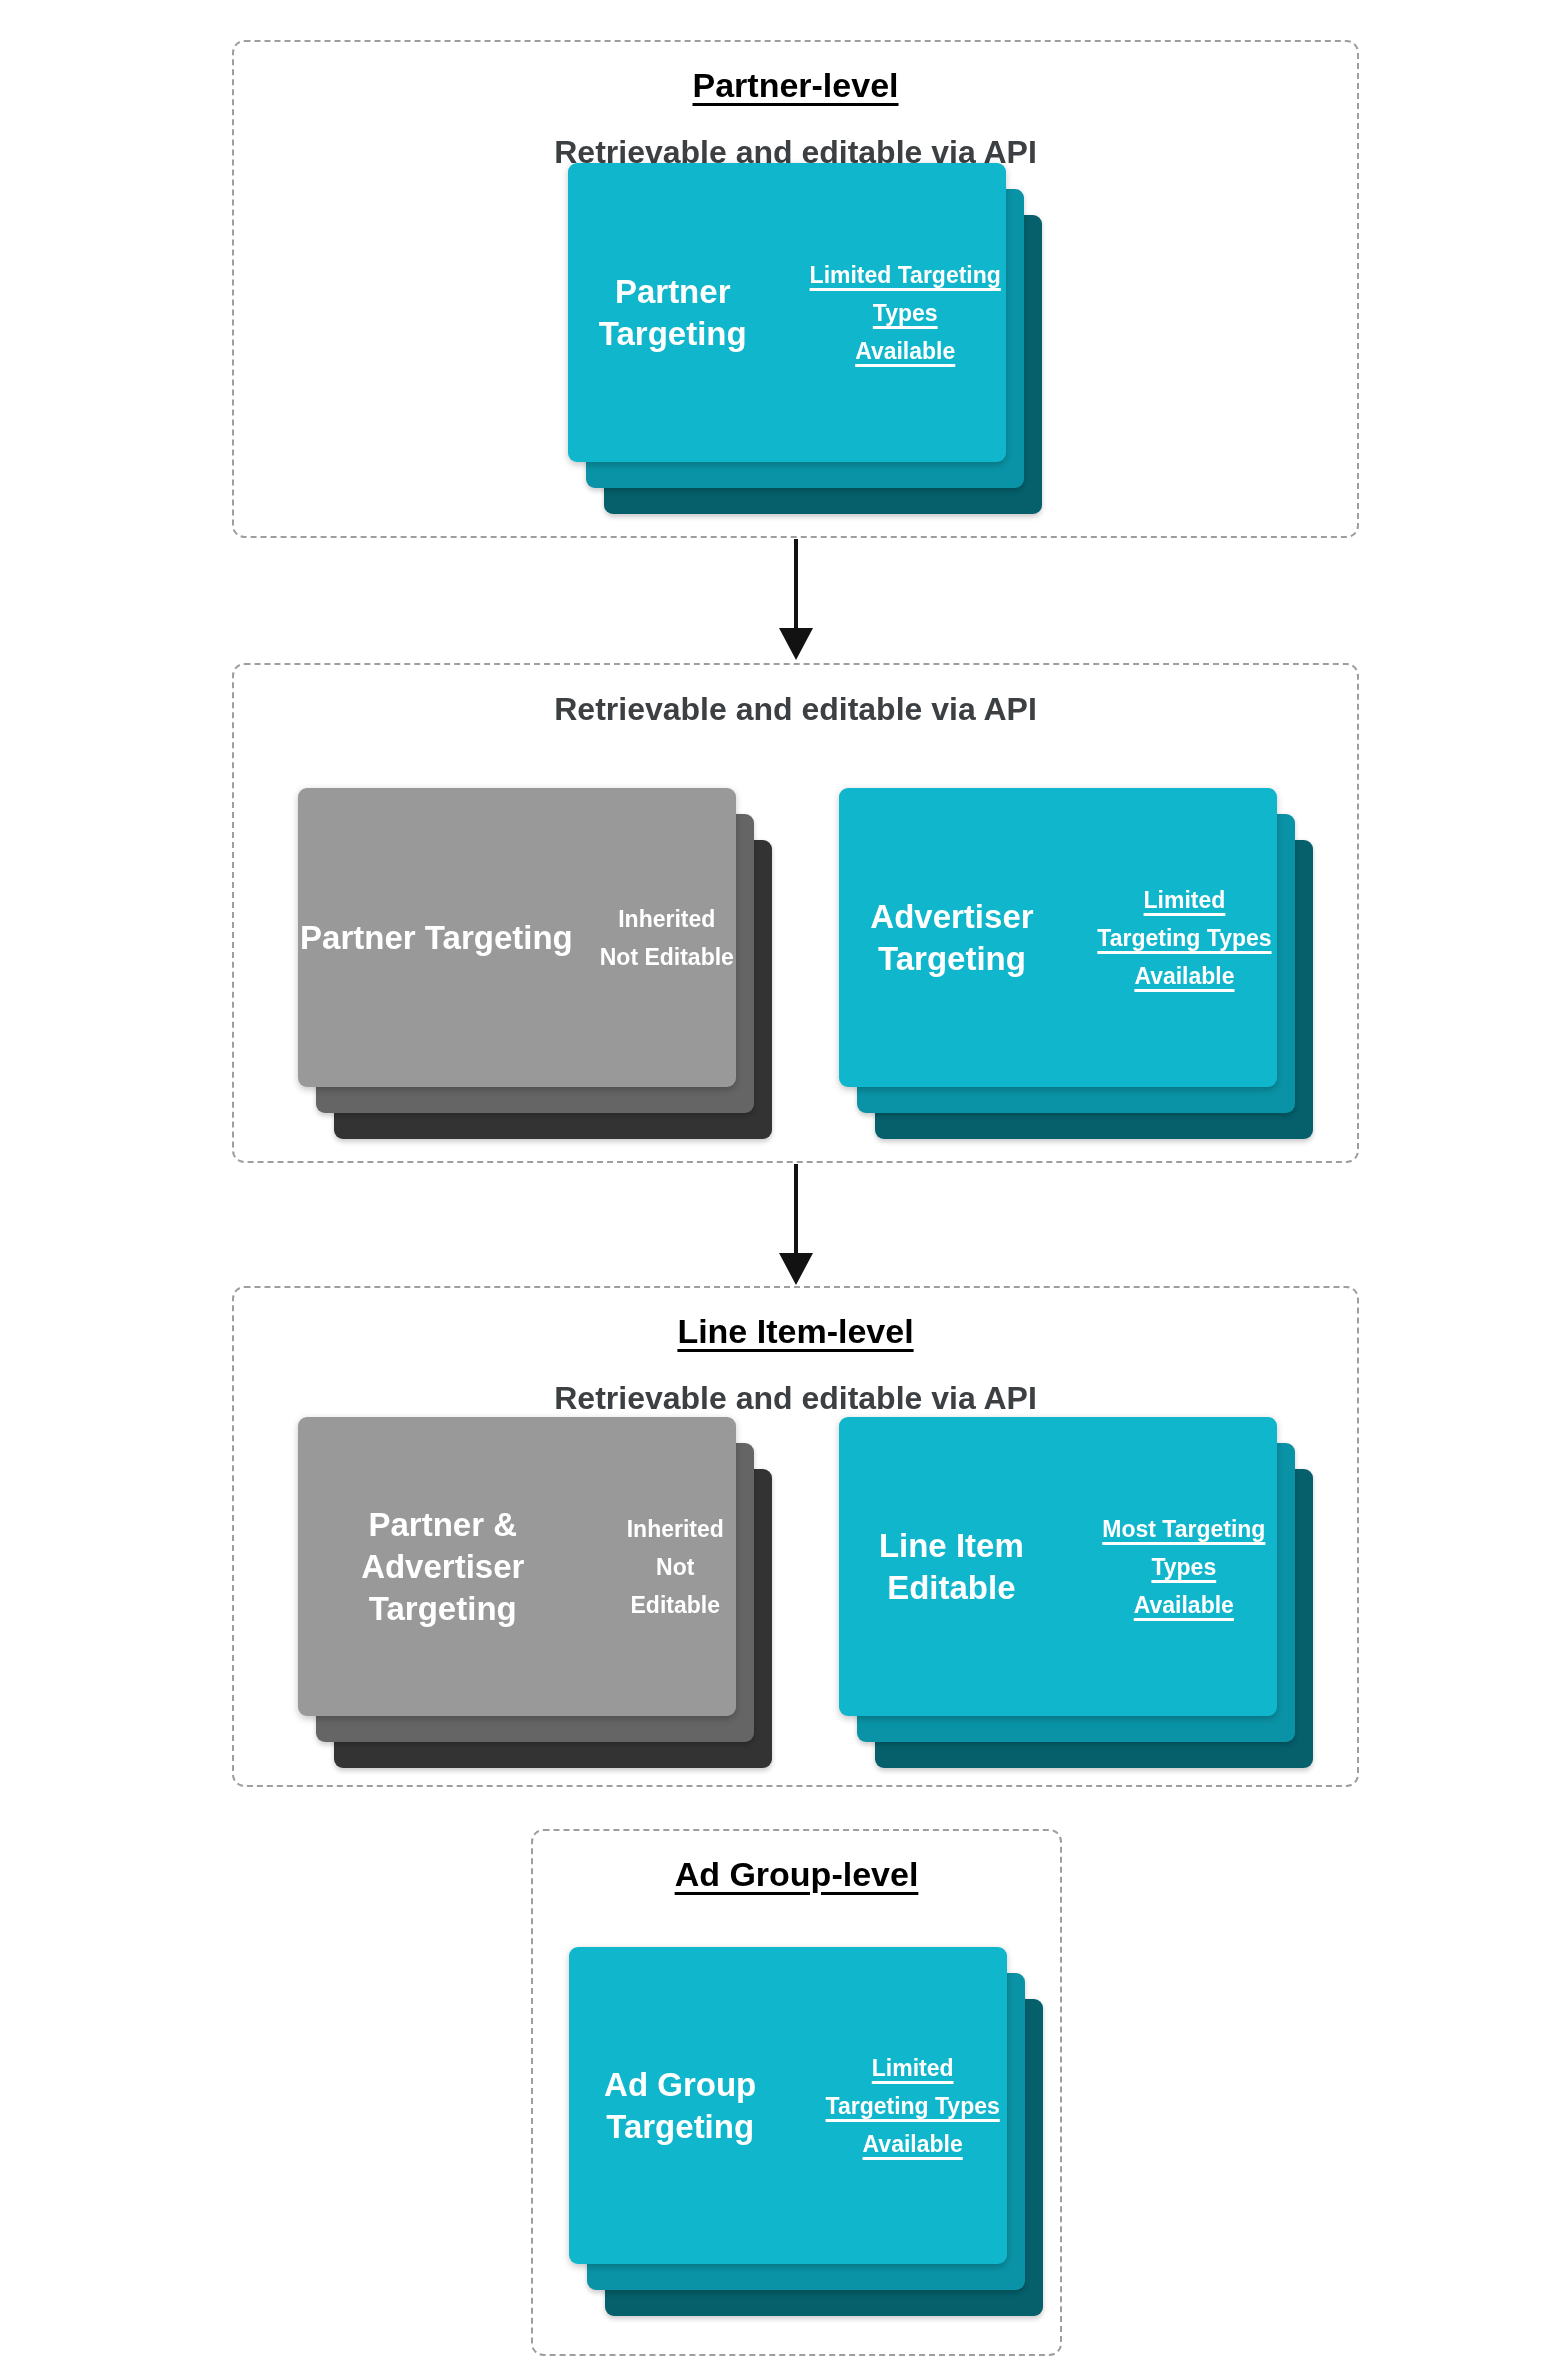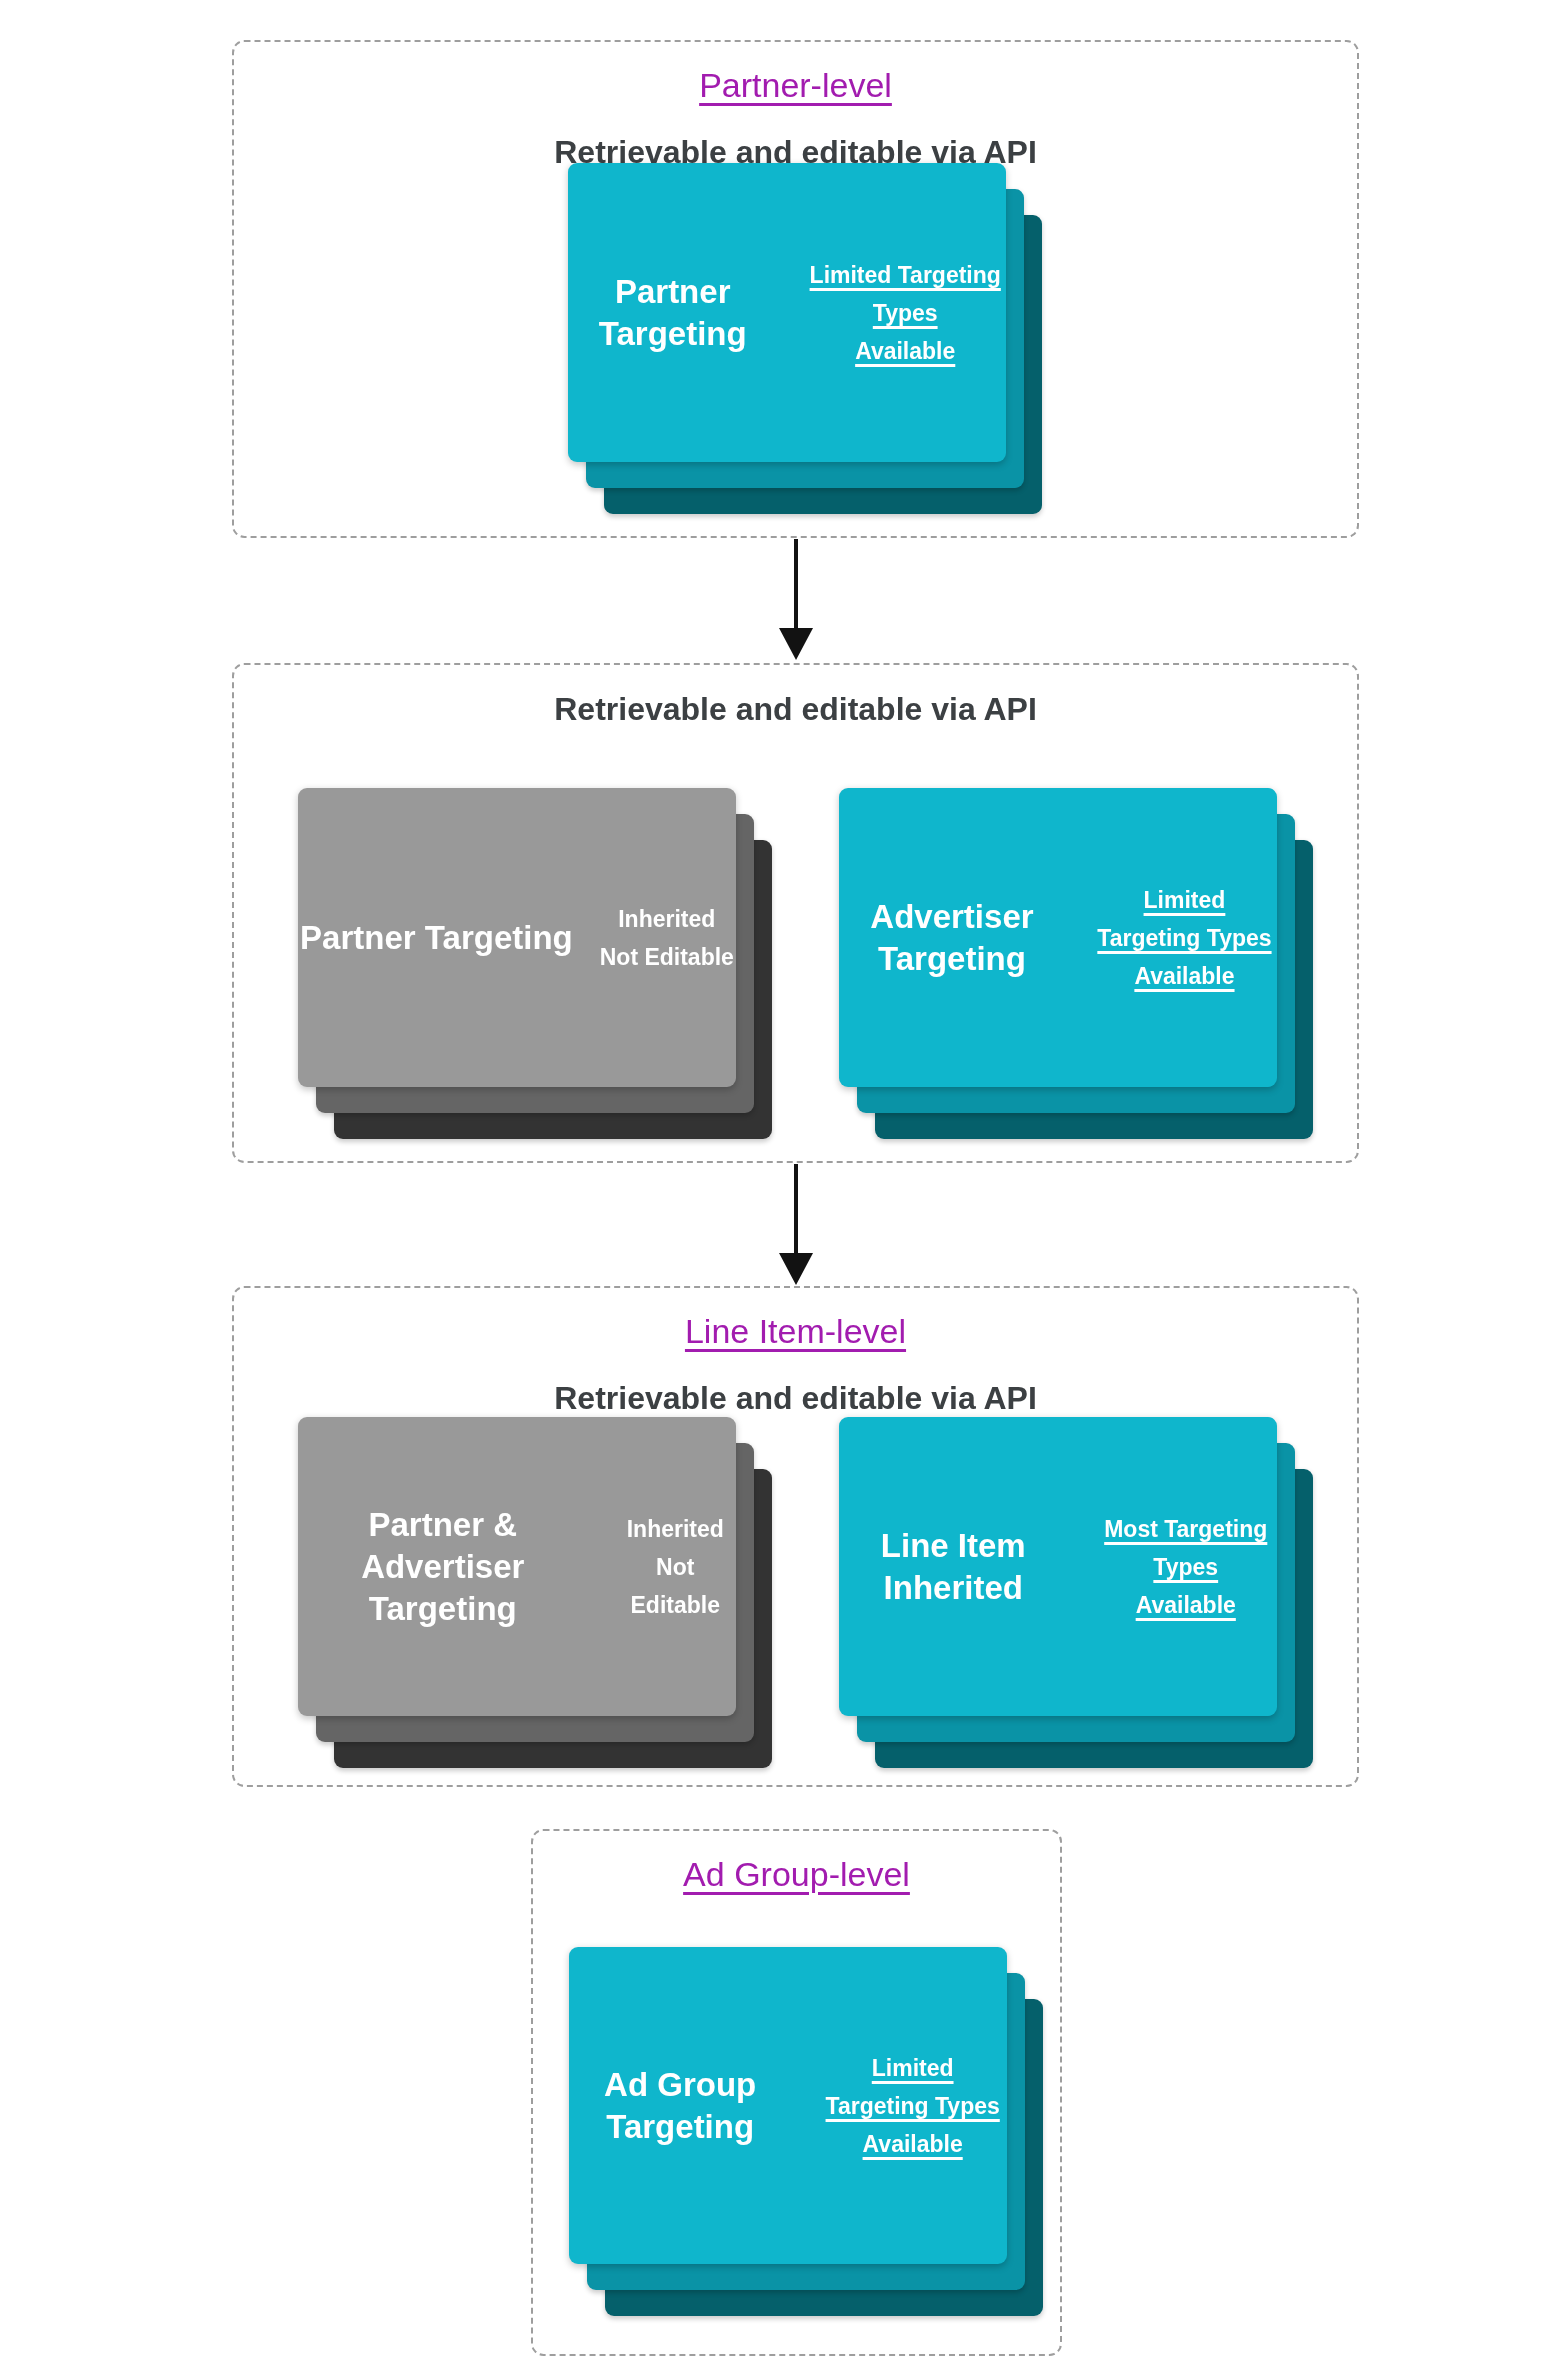--- a/index.html
+++ b/index.html
@@ -14,22 +14,22 @@
     position:absolute;
     border:2.7px dashed #9e9e9e;
     border-radius:12.5px;
     background:#ffffff;
     box-sizing:border-box;
   }
   .sec-title{
     margin-top:21.4px;
     text-align:center;
     font-size:34px;
-    font-weight:400;
-    color:#a21caf;
+    font-weight:700;
+    color:#000000;
     line-height:45px;
     text-decoration:underline;
     text-decoration-thickness:2.7px;
     text-underline-offset:6.3px;
   }
   .sec-sub{
     margin-top:23px;
     text-align:center;
     font-size:32px;
     font-weight:700;
@@ -166,21 +166,21 @@
           <span>Inherited</span>
           <span>Not Editable</span>
         </div>
       </div>
     </div>
     <div class="stack teal" style="left:605px;top:129px;">
       <div class="layer back"></div>
       <div class="layer mid"></div>
       <div class="front">
         <div class="card-title">
-          <span>Line Item Inherited</span>
+          <span>Line Item Editable</span>
 
         </div>
         <div class="card-body u">
           <span>Most Targeting Types</span>
           <span>Available</span>
         </div>
       </div>
     </div>
   </div>
 

